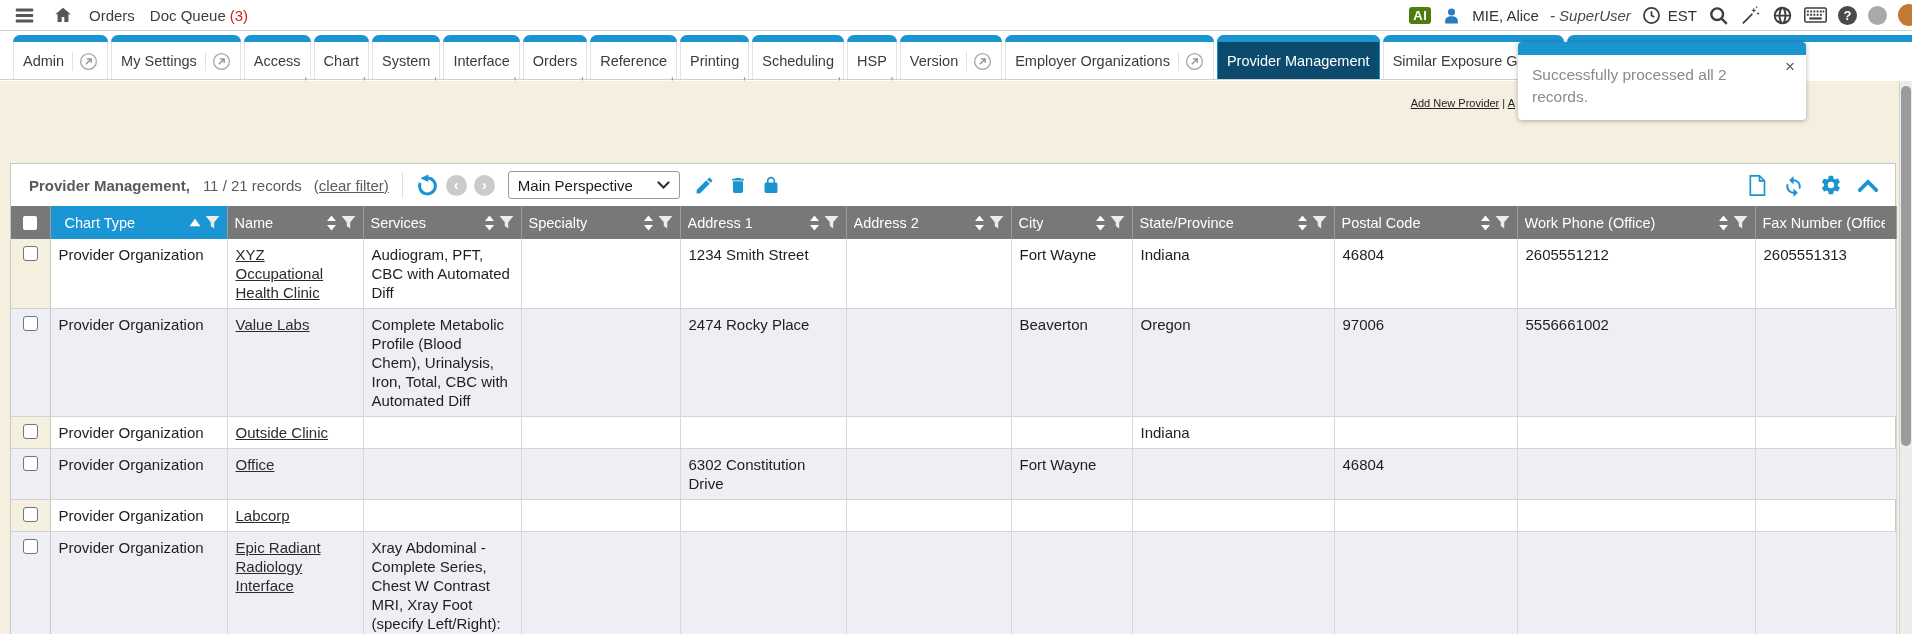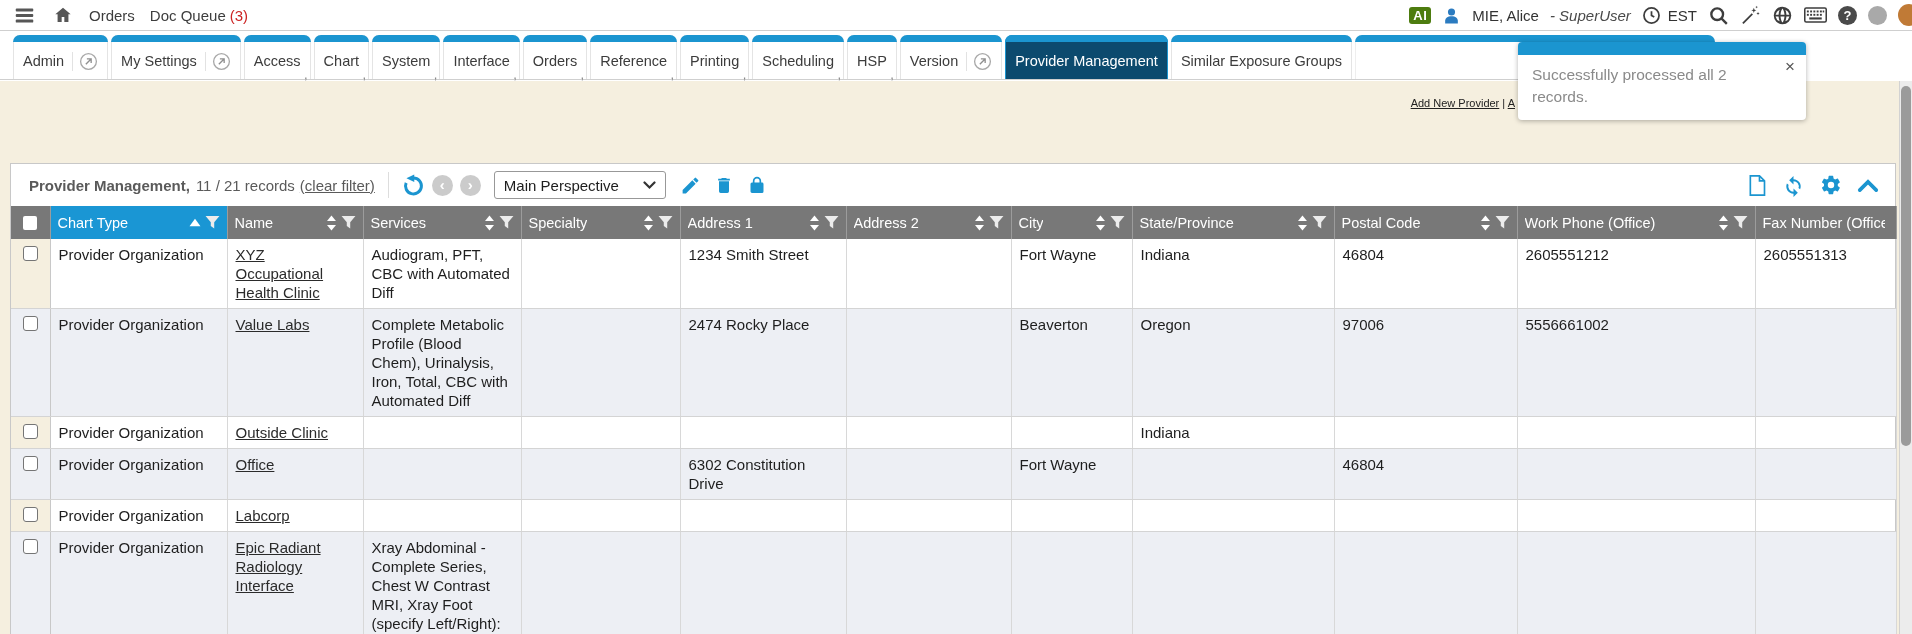--- a/index.html
+++ b/index.html
@@ -53,37 +53,37 @@
         margin:0 6px 0 14px; display:inline-block; cursor:pointer; }
   .search-btn { margin-left:10px; font-size:15px; color:#1d1d1d; padding:3px 12px; border:1px solid #8a8a8a;
                 border-radius:3px; background:linear-gradient(#f7f7f7,#e2e2e2); cursor:pointer;
                 font-family:"Liberation Sans",sans-serif; }
 
   
   .panel { position:absolute; top:82px; left:10px; width:1886px; height:560px; background:#fff;
            border:1px solid #c8c8c8; }
   .gridbar { height:42px; display:flex; align-items:center; padding:0 16px 0 18px; background:#fff; }
   .g-title { font-size:15px; font-weight:bold; color:#5a5a5a; }
-  .g-records { font-size:15px; color:#5a5a5a; margin-left:6px; }
-  .g-clear { font-size:15px; color:#5a5a5a; text-decoration:underline; margin-left:5px; cursor:pointer; }
+  .g-records { font-size:15px; color:#5a5a5a; margin-left:13px; }
+  .g-clear { font-size:15px; color:#5a5a5a; text-decoration:underline; margin-left:12px; cursor:pointer; }
   .g-div { width:1px; height:26px; background:#ddd; margin:0 13px; }
   .icon-btn { display:flex; align-items:center; cursor:pointer; }
   .nav-circle { width:21px; height:21px; border-radius:50%; background:#cbcbcb; color:#fff; font-weight:bold;
                 font-size:15px; display:flex; align-items:center; justify-content:center; margin-left:7px;
                 cursor:pointer; line-height:1; padding-bottom:2px; }
   .perspective { margin-left:13px; width:172px; height:28px; border:1px solid #989898; border-radius:3px;
                  background:#fff; display:flex; align-items:center; justify-content:space-between;
                  padding:0 9px; font-size:15px; color:#1d1d1d; cursor:pointer; }
   .g-left-icons { display:flex; align-items:center; gap:13px; margin-left:14px; }
   .g-right { margin-left:auto; display:flex; align-items:center; gap:15px; }
 
   
   table.grid { border-collapse:collapse; table-layout:fixed; width:1885px; }
   .grid th { background:#787878; height:33px; border-right:1px solid #9c9c9c; padding:0; }
-  .grid th.active { background:#1a96d4; }
+  .grid th.active { background:#1a96d4;padding-left:7px; }
   .th-inner { display:flex; align-items:center; height:33px; padding:0 7px; gap:4px; }
   .th-label { color:#fff; font-size:14.5px; font-weight:normal; white-space:nowrap; overflow:hidden; text-align:left; }
   .th-sp { flex:1; }
   .grid td { vertical-align:top; padding:6px 8px; font-size:15px; line-height:19px; color:#1e1e1e;
              border-right:1px solid #d8d8d8; border-bottom:1px solid #d4d4d4; overflow:hidden; }
   .grid tr.shade td { background:#edeff4; }
   .grid td.selcol { background:#f5efdf; border-right:1px solid #c8c8c8; padding:7px 0 0 0; }
   .row-cb { width:15px; height:15px; border:1.5px solid #757575; border-radius:3px; background:#fff;
             display:block; margin:0 auto; cursor:pointer; }
   .hdr-cb { width:14px; height:14px; background:#fff; border-radius:2px; display:block; margin:0 auto; cursor:pointer; }
@@ -224,20 +224,29 @@
         <span>Printing</span>
       </div>
       <div class="tab mark">
         <span>Scheduling</span>
       </div>
       <div class="tab mark">
         <span>HSP</span>
       </div>
       <div class="tab">
         <span>Version</span>
+        <span class="ext">
+          <svg width="19" height="19" viewBox="0 0 20 20" fill="none">
+            <circle cx="10" cy="10" r="8.3" stroke="#a8a8a8" stroke-width="1.4"></circle>
+            <path d="M7.2 12.8l5.2-5.2M8.3 7.2h4.5v4.5" stroke="#8f8f8f" stroke-width="1.4"></path>
+          </svg>
+        </span>
+      </div>
+      <div class="tab">
+        <span>Employer Organizations</span>
         <span class="ext">
           <svg width="19" height="19" viewBox="0 0 20 20" fill="none">
             <circle cx="10" cy="10" r="8.3" stroke="#a8a8a8" stroke-width="1.4"></circle>
             <path d="M7.2 12.8l5.2-5.2M8.3 7.2h4.5v4.5" stroke="#8f8f8f" stroke-width="1.4"></path>
           </svg>
         </span>
       </div>
       <div class="tab active">
         <span>Provider Management</span>
       </div>

